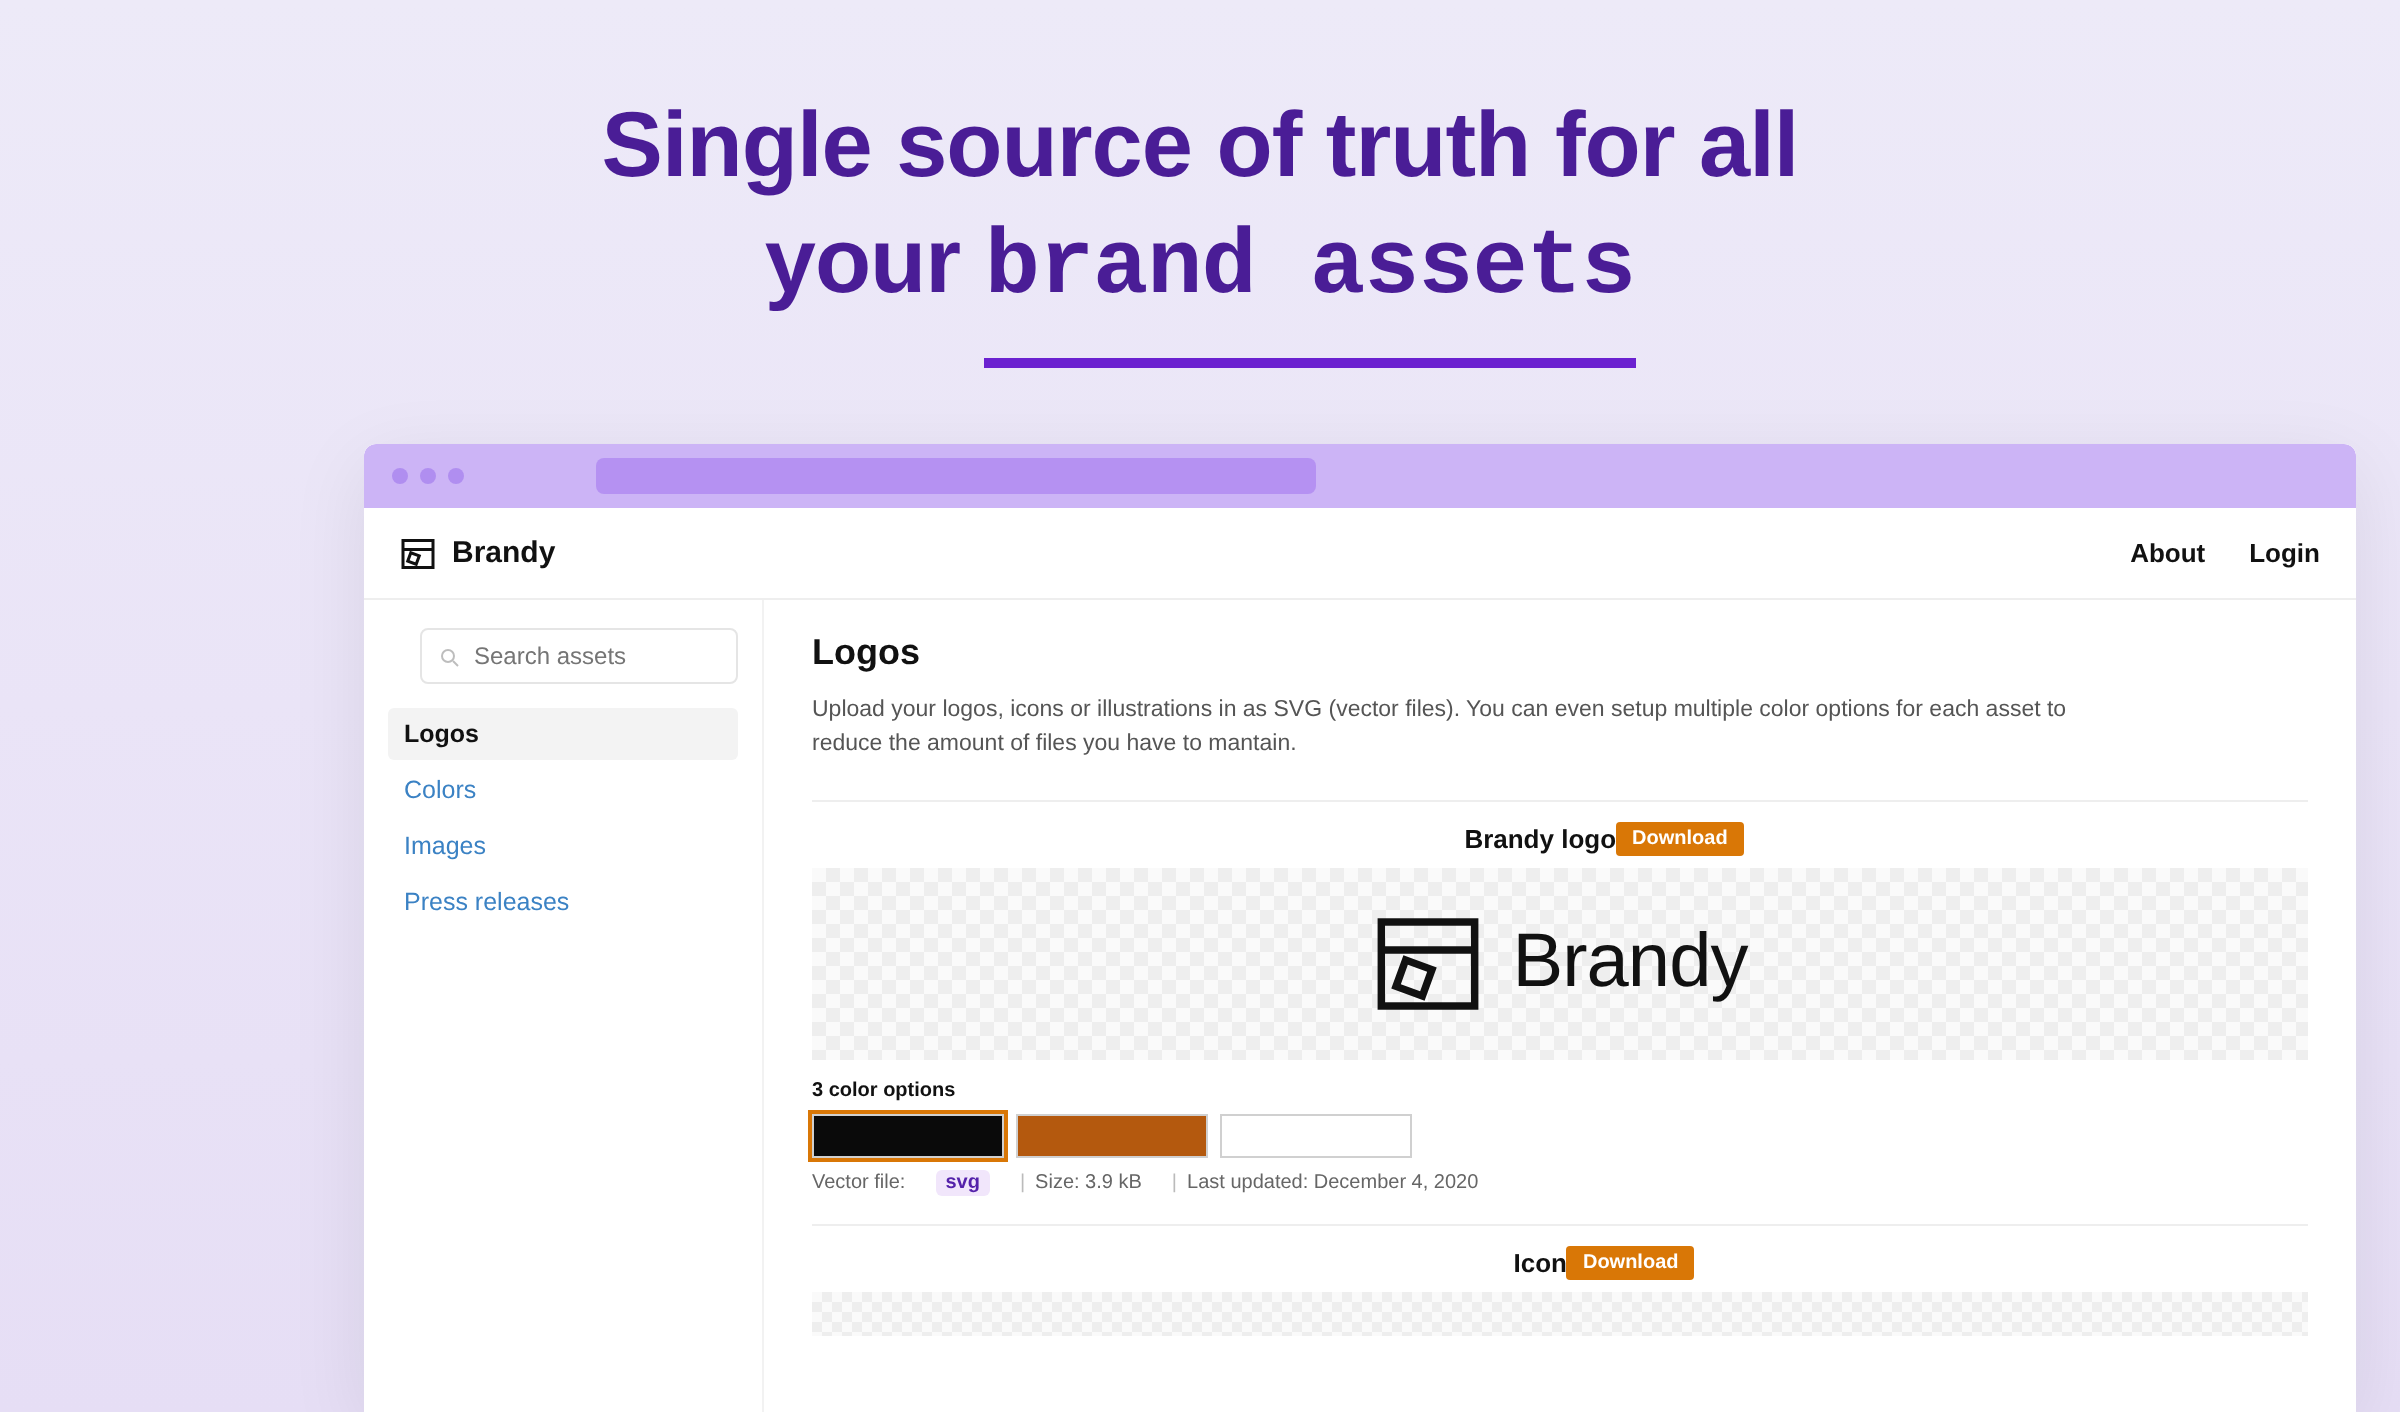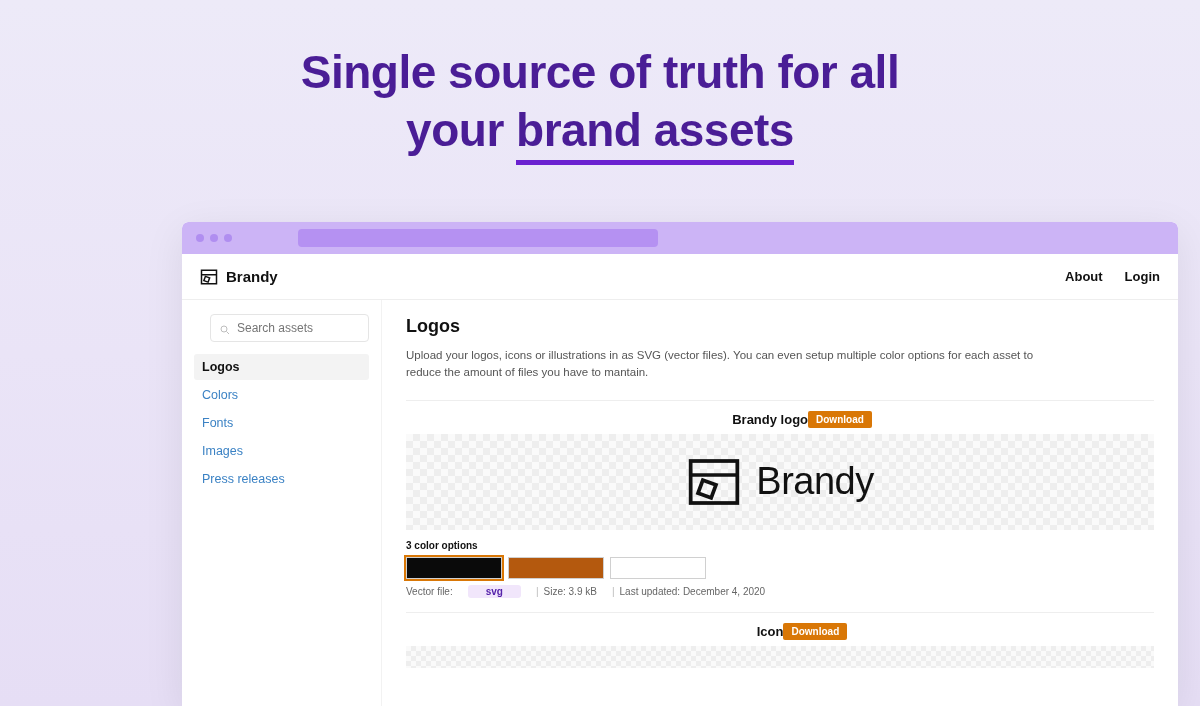--- a/index.html
+++ b/index.html
@@ -26,21 +26,22 @@
     text-align: center;
     font-size: 46px;
     font-weight: 700;
     line-height: 1.25;
     color: #4a1d96;
     letter-spacing: -0.5px;
   }
   .hero-underline {
     display: inline-block;
     border-bottom: 5px solid #6b21d0;
-    padding-bottom: 1px;
+    padding-bottom: 16px;
+    font-family: Liberation Mono, monospace;
   }
 
   
   .browser-mock {
     position: absolute;
     top: 222px;
     left: 182px;
     width: 996px;
     height: 484px;
     background: #ffffff;
@@ -179,21 +180,21 @@
     width: 96px; height: 22px;
     border: 1px solid #d0d0d0;
     cursor: pointer;
   }
   .swatch.selected { outline: 2px solid #d97706; outline-offset: 0; }
   .sw-black { background:#0a0a0a; }
   .sw-orange{ background:#b4590e; }
   .sw-white { background:#ffffff; }
 
   .file-meta { font-size: 10px; color:#666; display: flex; align-items: center; gap: 15px; flex-wrap: wrap; }
-  .file-meta .chip { background:#f1e6fb; color:#5522aa; padding: 1px 18px; border-radius: 3px; font-weight:600; }
+  .file-meta .chip { background:#f1e6fb; color:#5522aa; padding: 1px 5px; border-radius: 3px; font-weight:600; }
   .file-meta .sep::before { content:"|"; color:#bbb; margin-right:5px; }
 
   .icon-block { margin-top: 14px; }
   .icon-checker {
     height: 22px;
     background-image:
       linear-gradient(45deg,#eee 25%,transparent 25%,transparent 75%,#eee 75%),
       linear-gradient(45deg,#eee 25%,transparent 25%,transparent 75%,#eee 75%);
     background-size: 10px 10px;
     background-position: 0 0, 5px 5px;
@@ -242,21 +243,20 @@
           <span class="search-icon">
             <svg viewBox="0 0 24 24" width="12" height="12" fill="none" stroke="#888" stroke-width="2">
               <circle cx="10" cy="10" r="6"></circle>
                 <line x1="15" y1="15" x2="20" y2="20"></line>
             </svg>
           </span>
           <input type="text" placeholder="Search assets" style="">
         </div>
         <div class="nav-item active"><span>Logos</span></div>
         <div class="nav-item link"><span>Colors</span></div>
-        <div class="nav-item link"><span>Fonts</span></div>
         <div class="nav-item link"><span>Images</span></div>
         <div class="nav-item link"><span>Press releases</span></div>
       </aside>
 
       <main class="main">
         <div class="page-title">Logos</div>
         <div class="page-desc">Upload your logos, icons or illustrations in as SVG (vector files). You can even setup multiple color options for each asset to reduce the amount of files you have to mantain.</div>
 
         <section class="asset-block">
           <div class="asset-head">

